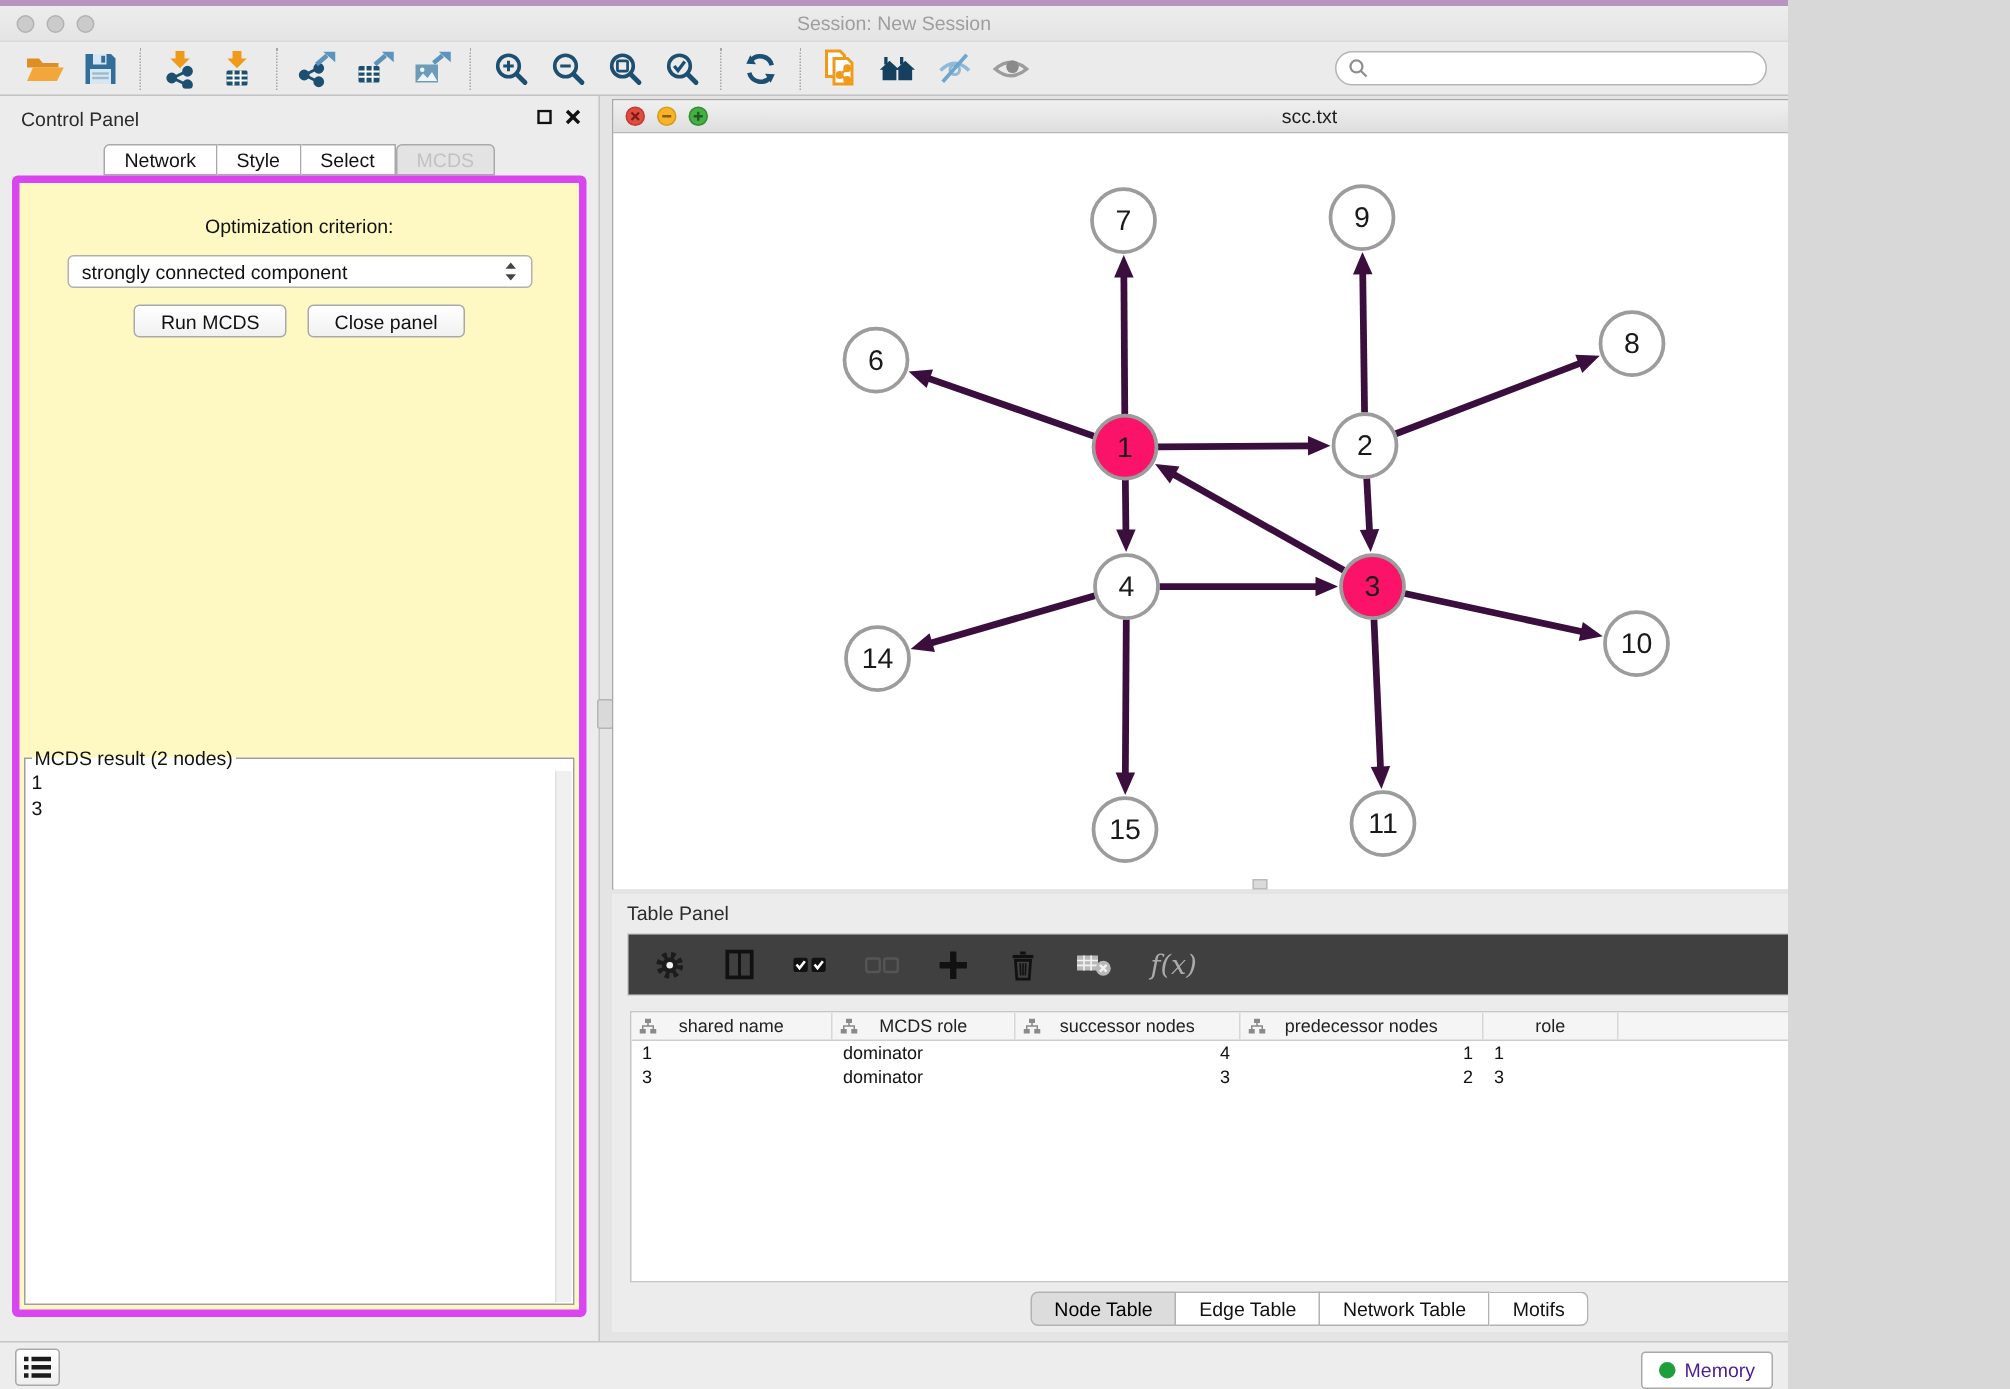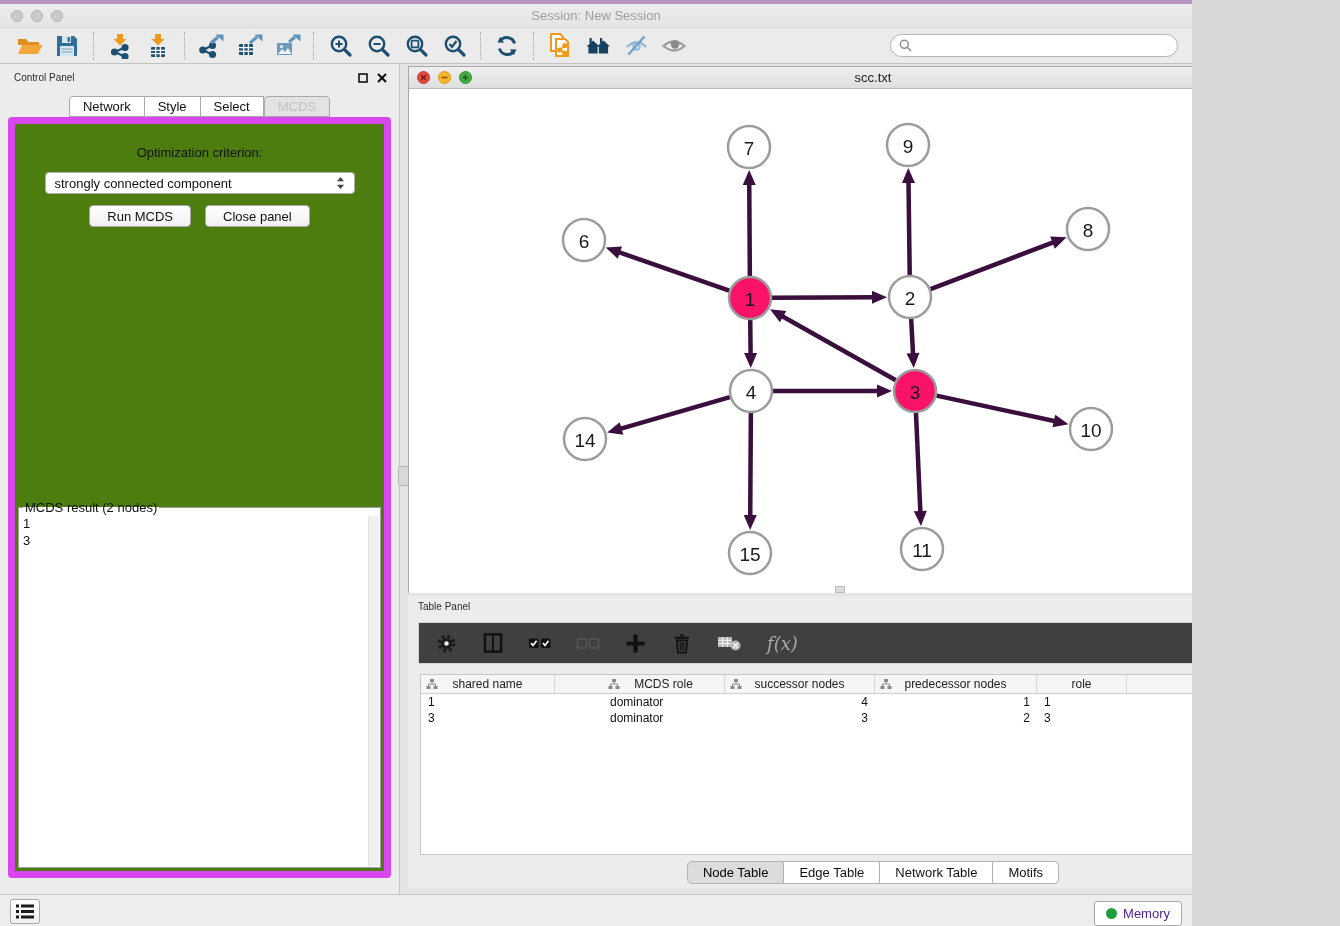--- a/index.html
+++ b/index.html
@@ -19,29 +19,29 @@
              border-bottom:1px solid #c2c2c2; display:flex; align-items:center; padding:0 10px; }
   .tb-btn { width:38px; height:30px; display:flex; align-items:center; justify-content:center; cursor:default; }
   .tb-sep { width:1px; height:28px; border-left:1px dotted #a6a6a6; margin:0 7px; }
   .searchbox { margin-left:auto; margin-right:4px; width:288px; height:23px; background:#fff;
                border:1px solid #b5b5b5; border-radius:12px; display:flex; align-items:center; padding:0 8px; }
   .searchbox input { border:none; outline:none; flex:1; background:transparent; font-size:13px; margin-left:5px; }
 
   
   .control-panel { position:absolute; left:0; top:64px; width:400px; height:830px; background:#ececec;
                    border-right:1px solid #c4c4c4; }
-  .panel-title { position:absolute; left:14px; top:8px; font-size:10px; color:#2b2b2b; }
+  .panel-title { position:absolute; left:14px; top:8px; font-size:13px; color:#2b2b2b; }
   .panel-controls { position:absolute; right:12px; top:9px; display:flex; gap:9px; align-items:center; }
   .cp-tabs { position:absolute; top:32px; left:0; right:0; display:flex; justify-content:center; }
   .tab { height:21px; line-height:19px; padding:0 13px; font-size:13px; background:#fff;
          border:1px solid #a9a9a9; border-left:none; color:#111; }
   .tab.first { border-left:1px solid #a9a9a9; border-radius:4px 0 0 0; }
   .tab.active { background:#e3e3e3; color:#c2c2c2; border-radius:4px 4px 0 0; border-left:1px solid #a9a9a9; }
-  .cp-content { position:absolute; left:8px; right:8px; top:53px; bottom:16px; background:#4d7c0f;
-                border:7px solid #d946ef; border-radius:4px; }
+  .cp-content { position:absolute; left:8px; right:8px; top:53px; bottom:16px; background:#fef9c3;
+                border:5px solid #d946ef; border-radius:4px; }
   .opt-label { margin-top:21px; text-align:center; font-size:13px; color:#111; }
   .criterion { margin:12px auto 0; width:310px; height:22px; background:#fff; border:1px solid #b0b0b0;
                border-radius:4px; display:flex; align-items:center; padding:0 9px; font-size:13px; color:#111; }
   .criterion .spacer { flex:1; }
   .btn-row { display:flex; justify-content:center; gap:14px; margin-top:11px; }
   .push-btn { height:22px; padding:0 17px; background:linear-gradient(#ffffff,#f1f1f1); border:1px solid #a9a9a9;
               border-radius:4px; font-size:13px; color:#111; display:flex; align-items:center; }
   .result-fieldset { position:absolute; left:3px; right:3px; top:376px; bottom:3px;
                      border:1px solid #9f9f9f; background:#fff; }
   .result-fieldset legend { font-size:13px; color:#111; padding:0 2px; margin-left:4px; }
@@ -75,21 +75,21 @@
   .tp-ic { display:flex; align-items:center; justify-content:center; }
   .fx { font-family:"DejaVu Serif", serif; font-style:italic; color:#ababab; font-size:18px; }
   .tp-table { position:absolute; left:12px; right:9px; top:78px; bottom:33px; background:#fff;
               border:1px solid #c6c6c6; overflow:hidden; }
   .thead { display:flex; height:19px; background:#f5f5f5; border-bottom:1px solid #cecece; }
   .th { position:relative; display:flex; align-items:center; justify-content:center; font-size:12px; color:#222;
         border-right:1px solid #d8d8d8; }
   .th svg { position:absolute; left:5px; top:4px; }
   .trow { display:flex; height:16px; font-size:12px; color:#111; }
   .td { padding:0 7px; line-height:16px; overflow:hidden; }
-  .c0 { width:134px; } .c1 { width:122px;margin-left:48px; } .c2 { width:150px;justify-content:center; } .c3 { width:162px; } .c4 { width:90px; }
+  .c0 { width:134px; } .c1 { width:122px; } .c2 { width:150px;justify-content:center; } .c3 { width:162px; } .c4 { width:90px; }
   .cfill { flex:1; border-right:none !important; }
   .ralign { text-align:right; }
   .tp-tabs { position:absolute; left:0; right:0; bottom:4px; display:flex; justify-content:center; }
   .btab { height:23px; line-height:21px; padding:0 15px; font-size:13px; background:#fff;
           border:1px solid #b2b2b2; border-left:none; color:#111; }
   .btab.first { border-left:1px solid #b2b2b2; border-radius:5px 0 0 5px; }
   .btab.last { border-radius:0 5px 5px 0; }
   .btab.active { background:#dcdcdc; color:#000000; }
 
   

